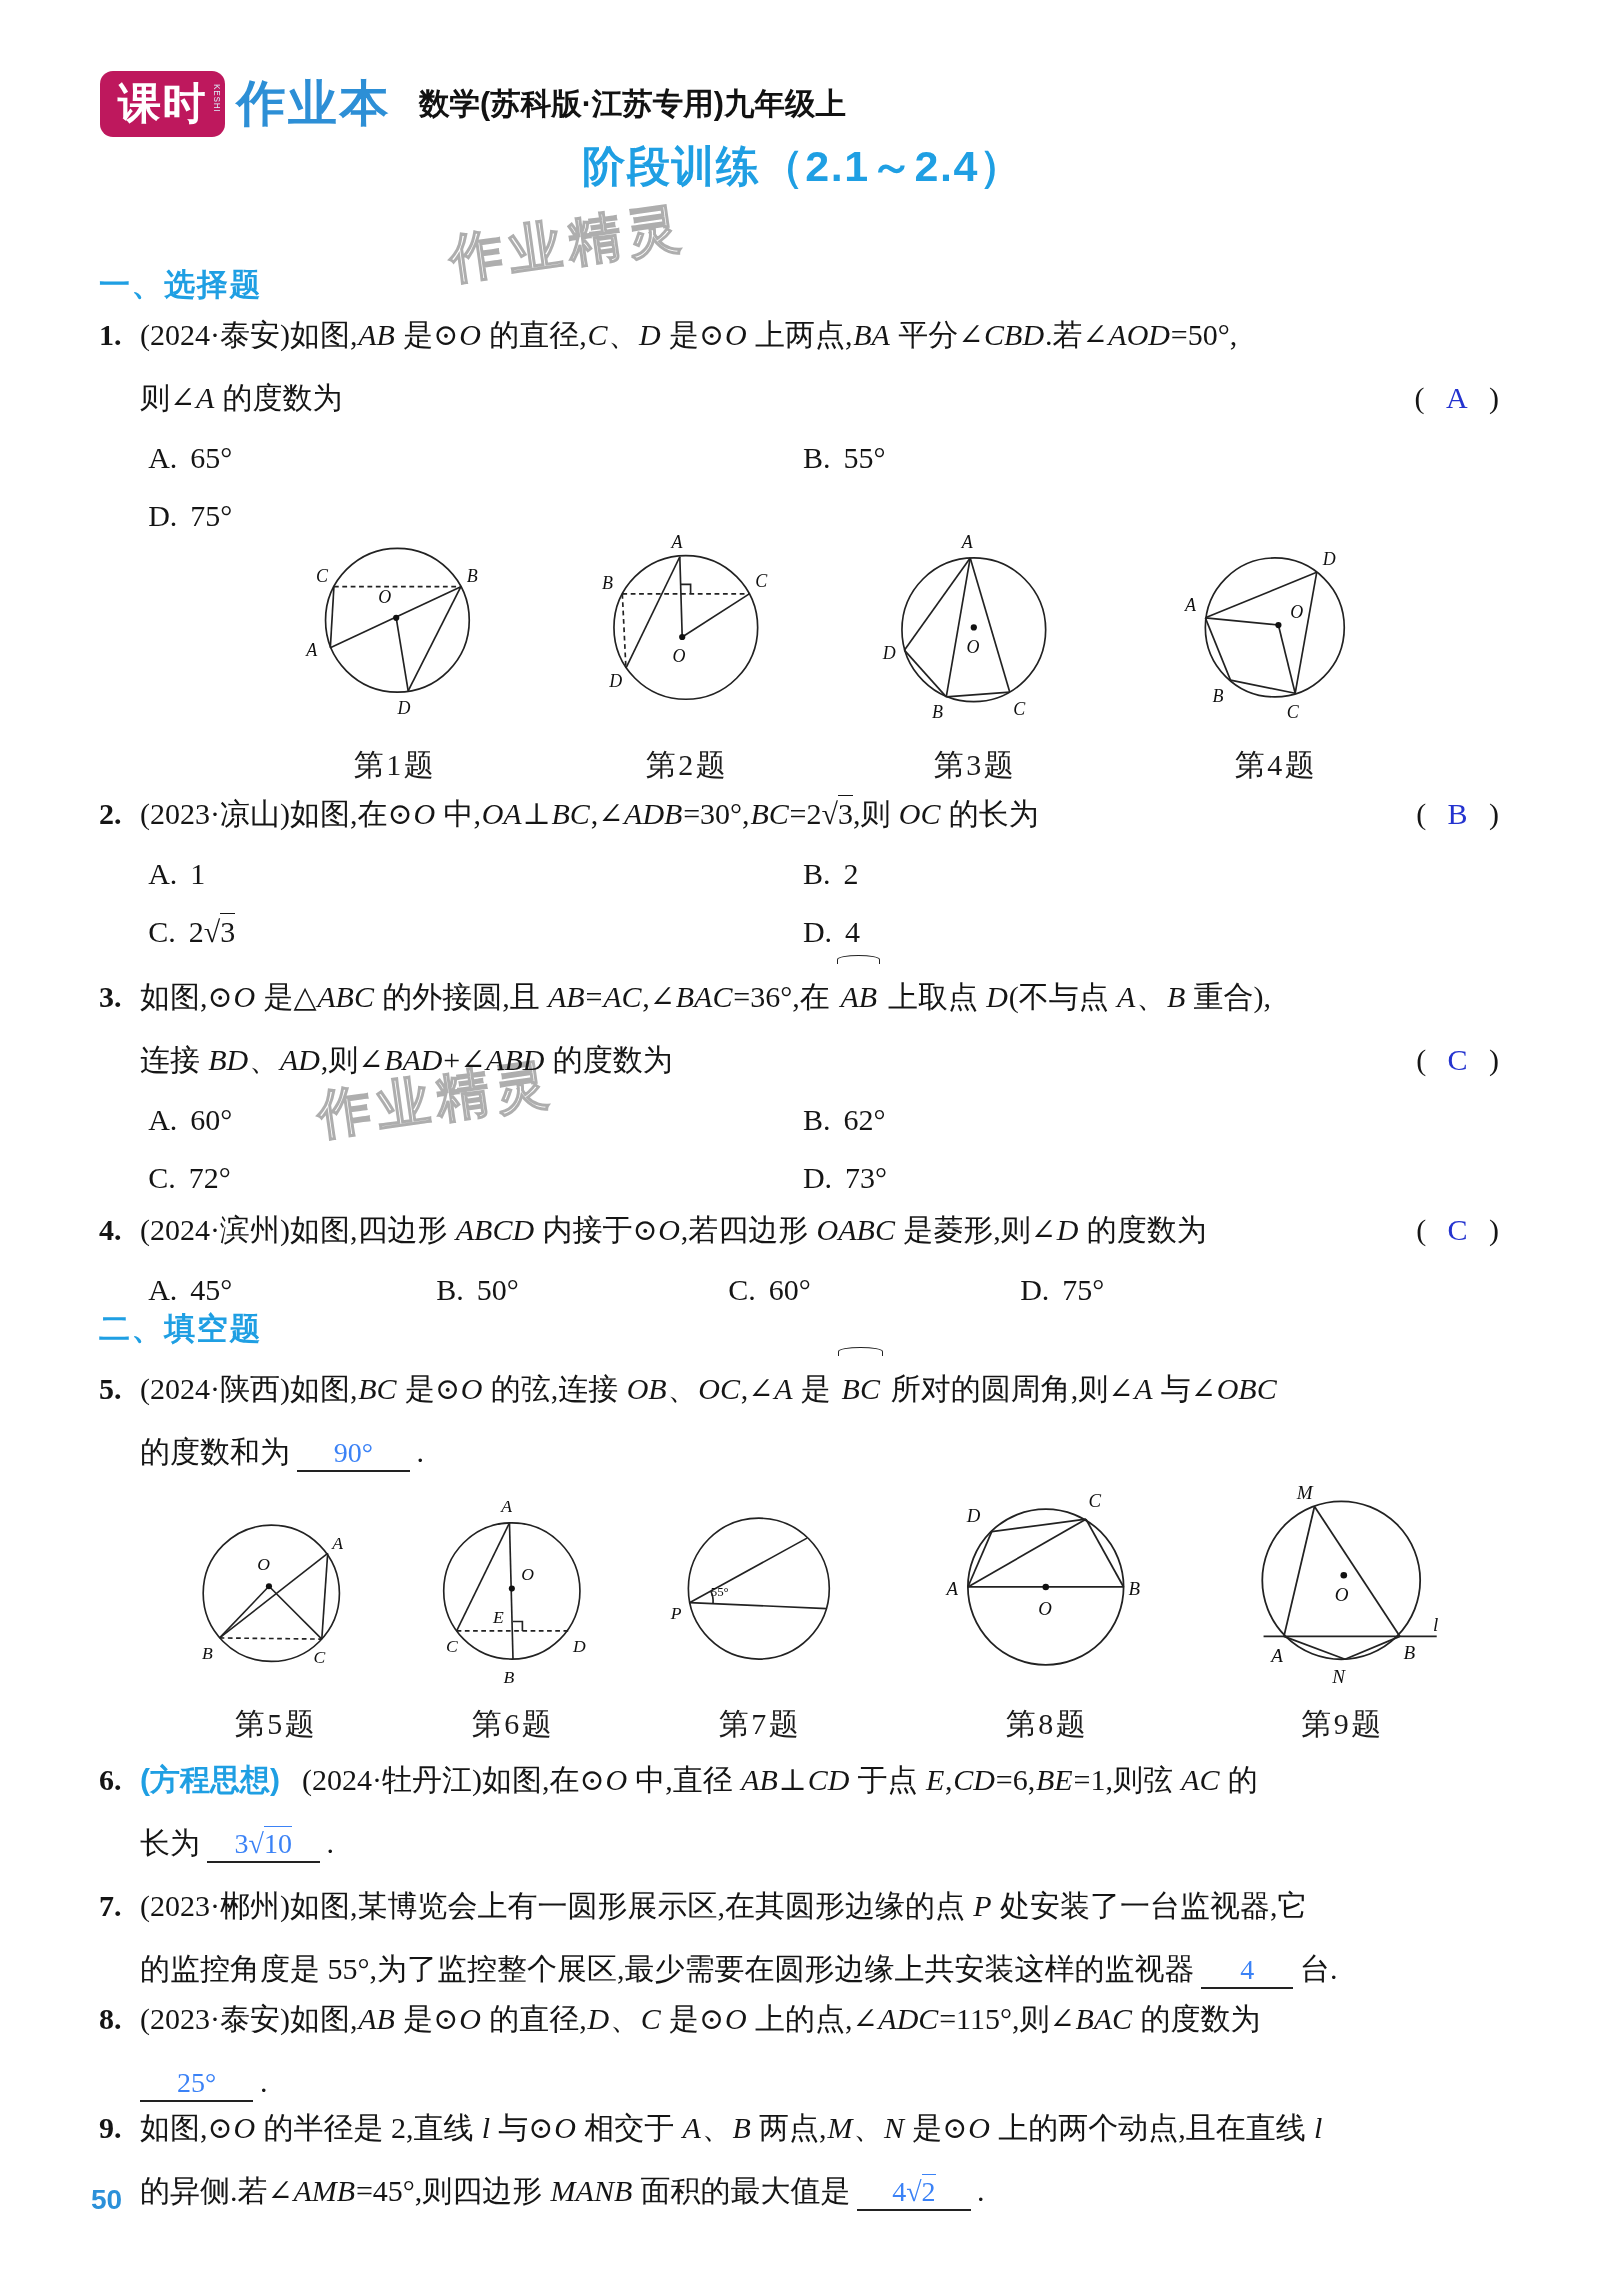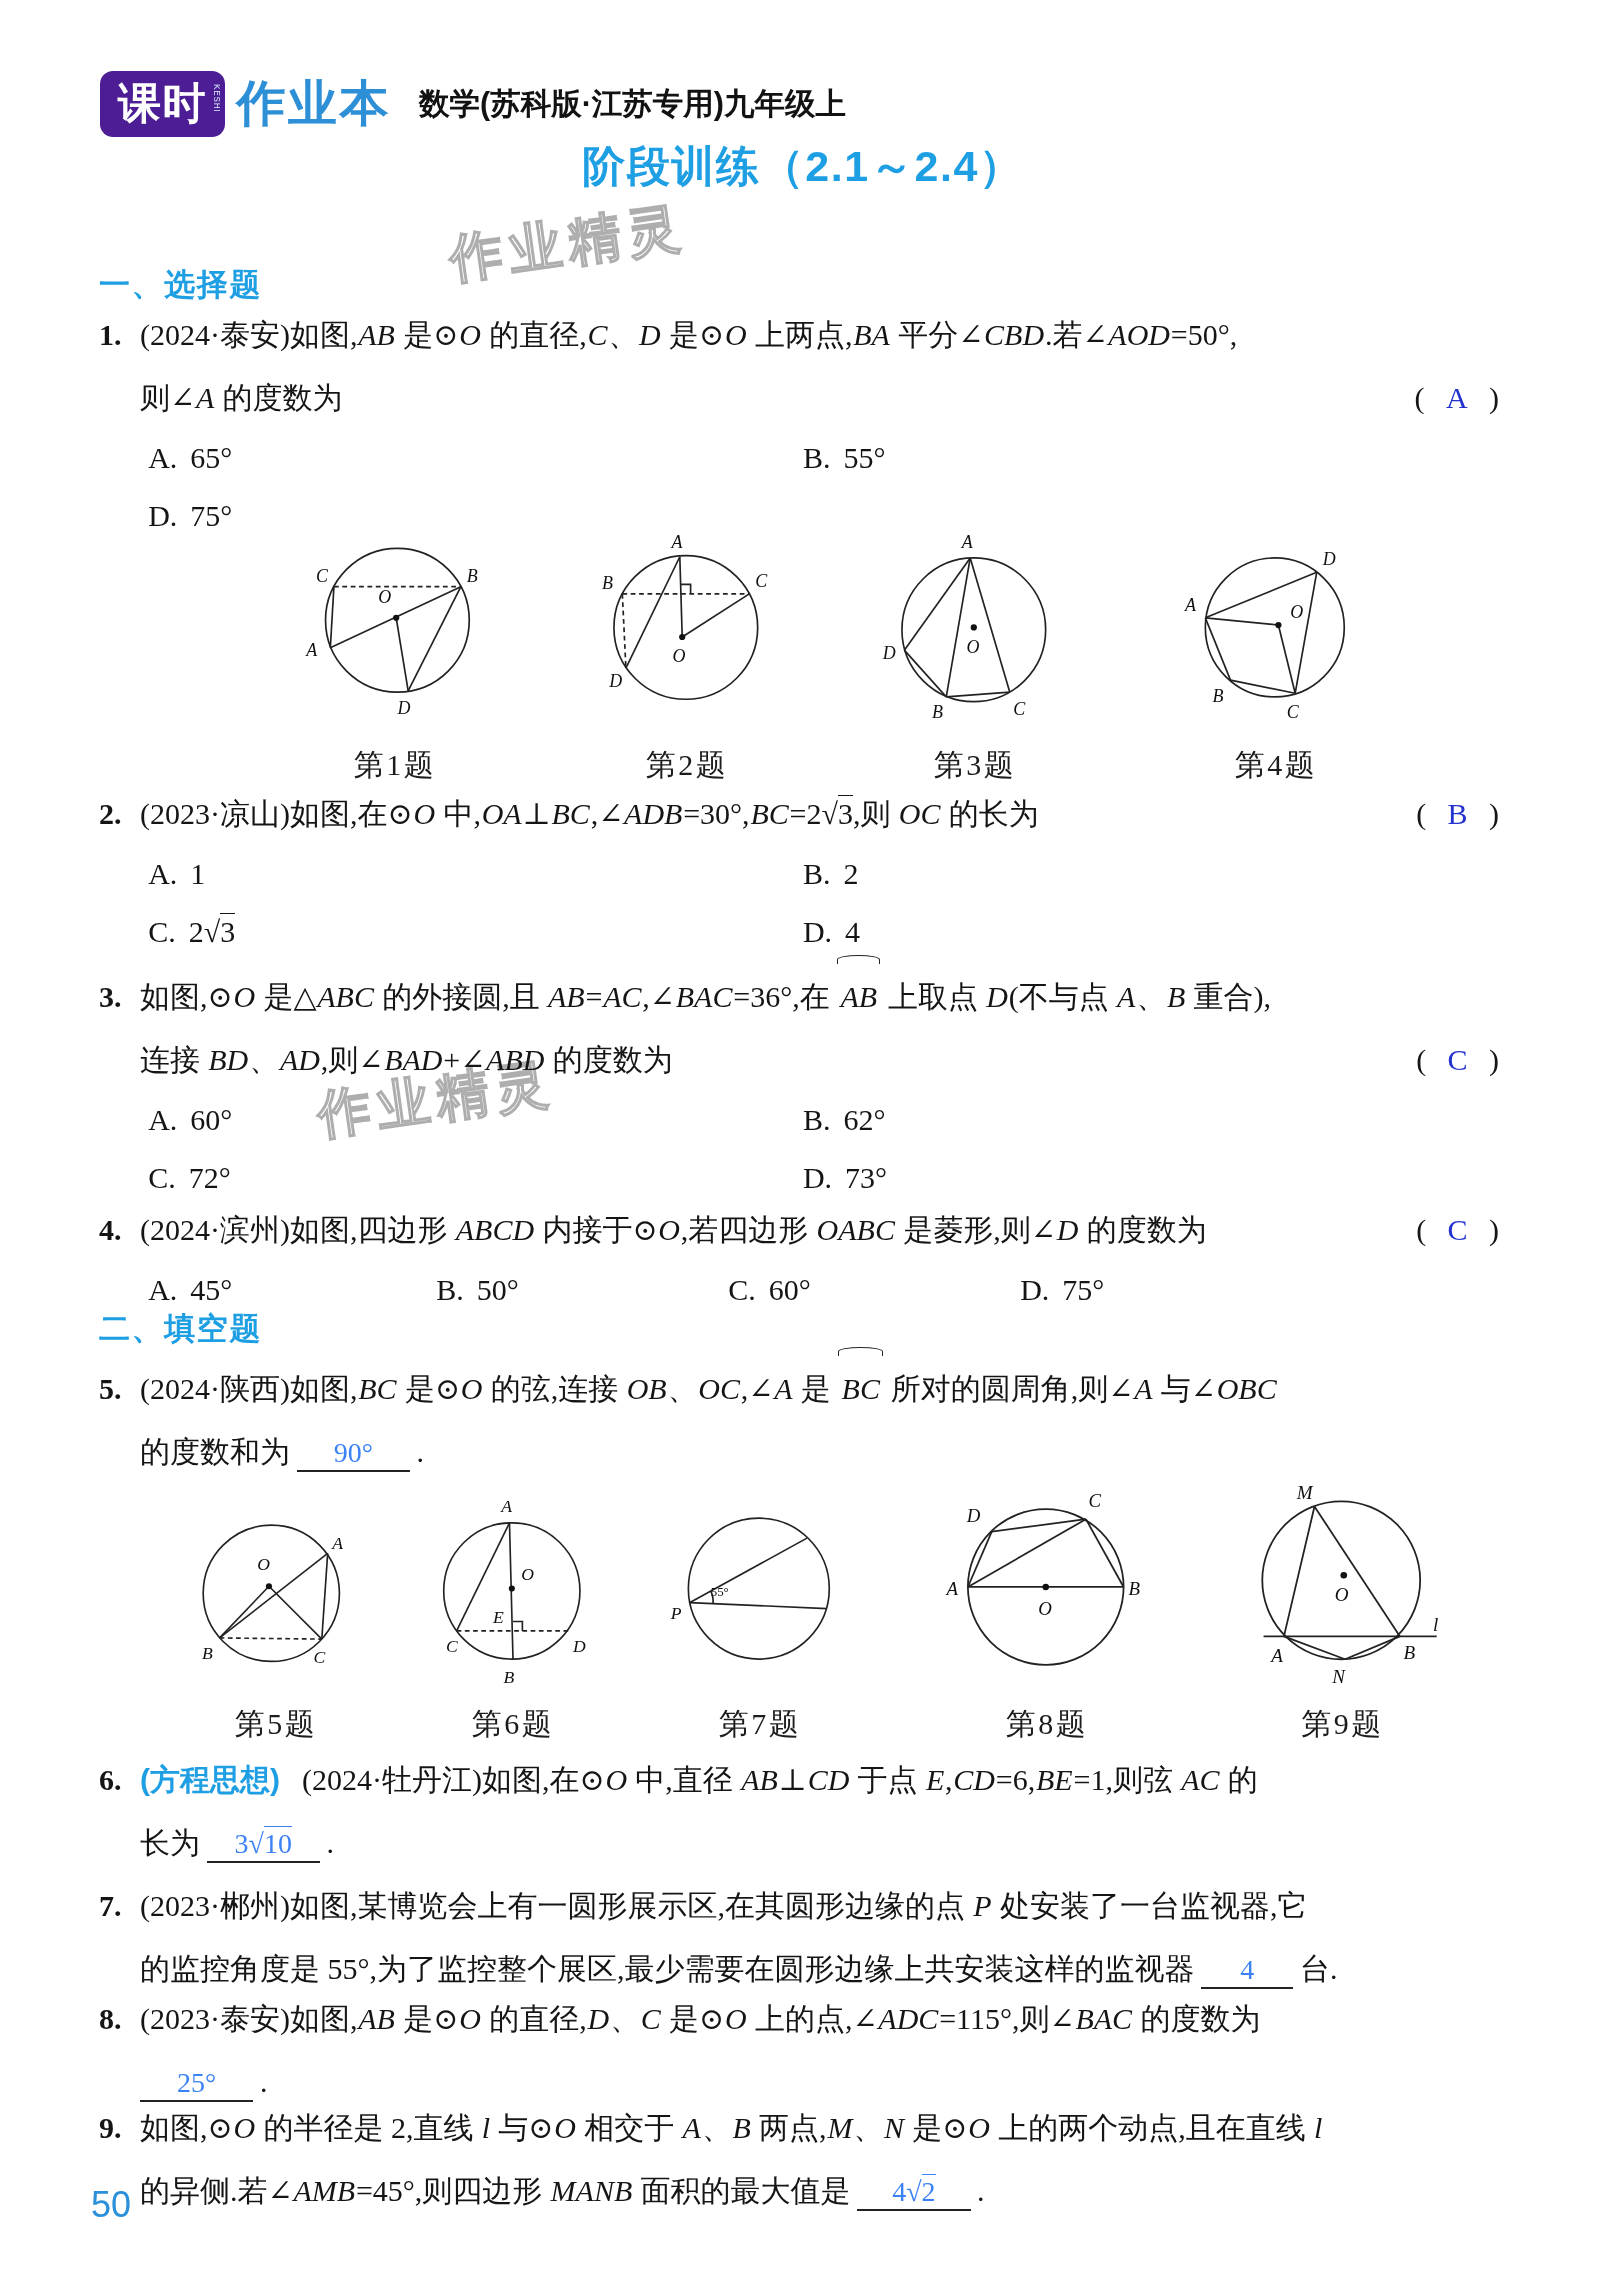--- a/index.html
+++ b/index.html
@@ -3,21 +3,21 @@
 <meta charset="utf-8">
 <style>
   html,body{margin:0;padding:0;}
   body{width:1606px;height:2295px;background:#f7f7f7;}
   .page{position:relative;width:1606px;height:2295px;background:#ffffff;overflow:hidden;
         font-family:"Liberation Serif","DejaVu Serif","DejaVu Sans",serif;color:#151515;}
   
   .header{position:absolute;left:100px;top:71px;display:flex;align-items:center;}
   .logo{display:flex;align-items:center;}
   .logo-box{position:relative;display:flex;align-items:center;justify-content:center;
-            width:125px;height:66px;background:#4c1d95;border-radius:13px;
+            width:125px;height:66px;background:#be185d;border-radius:13px;
             color:#ffffff;font-family:"Liberation Sans","DejaVu Sans",sans-serif;
             font-weight:800;font-size:43px;letter-spacing:1.6px;}
   .logo-side{position:absolute;right:4.1px;top:13px;writing-mode:vertical-rl;font-size:8.2px;
              font-weight:400;letter-spacing:0.8px;color:#dceffb;}
   .logo-suffix{margin-left:11.5px;color:#2d8fd6;font-family:"Liberation Sans","DejaVu Sans",sans-serif;
                font-weight:800;font-size:49px;letter-spacing:2.5px;}
   .subject{margin-left:28px;font-family:"Liberation Sans","DejaVu Sans",sans-serif;
            font-weight:700;font-size:30.5px;color:#121212;}
   
   .title{position:absolute;left:0;top:138px;width:100%;text-align:center;
@@ -56,21 +56,21 @@
   .fig{display:flex;flex-direction:column;align-items:center;}
   .figsvg{display:block;}
   .figcap{margin-top:17px;font-size:30px;color:#1c1c1c;letter-spacing:2.5px;}
   .fg{fill:none;stroke:#222;stroke-width:1.4px;}
   .dash{stroke-dasharray:4 3;}
   .dotf{fill:#111;stroke:none;}
   .flab{font-family:"Liberation Serif","DejaVu Serif",serif;font-style:italic;font-size:15px;fill:#101010;}
   .flab.small{font-size:11px;font-style:normal;}
   
   .pagenum{position:absolute;left:91px;top:2184px;color:#2b90d9;
-           font-family:"Liberation Sans","DejaVu Sans",sans-serif;font-weight:400;font-size:36px;}
+           font-family:"Liberation Sans","DejaVu Sans",sans-serif;font-weight:700;font-size:28px;}
 </style>
 </head>
 <body>
 
 <div class="page">
 
   <div class="header">
     <div class="logo">
       <span class="logo-box">
         <span>课时</span>

